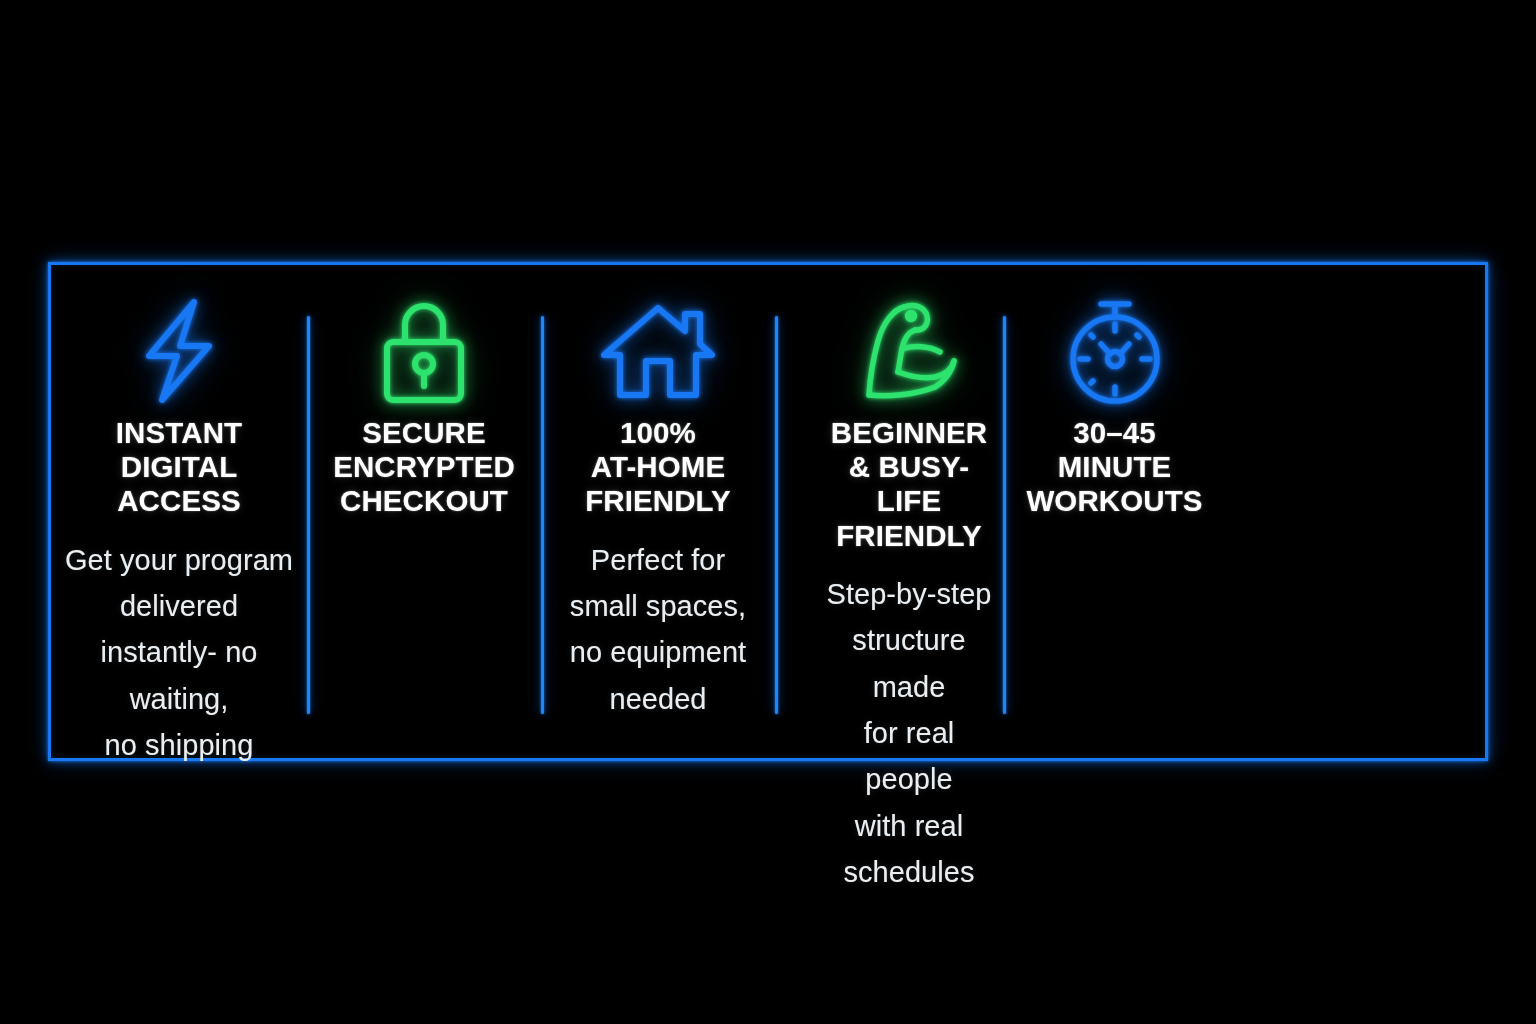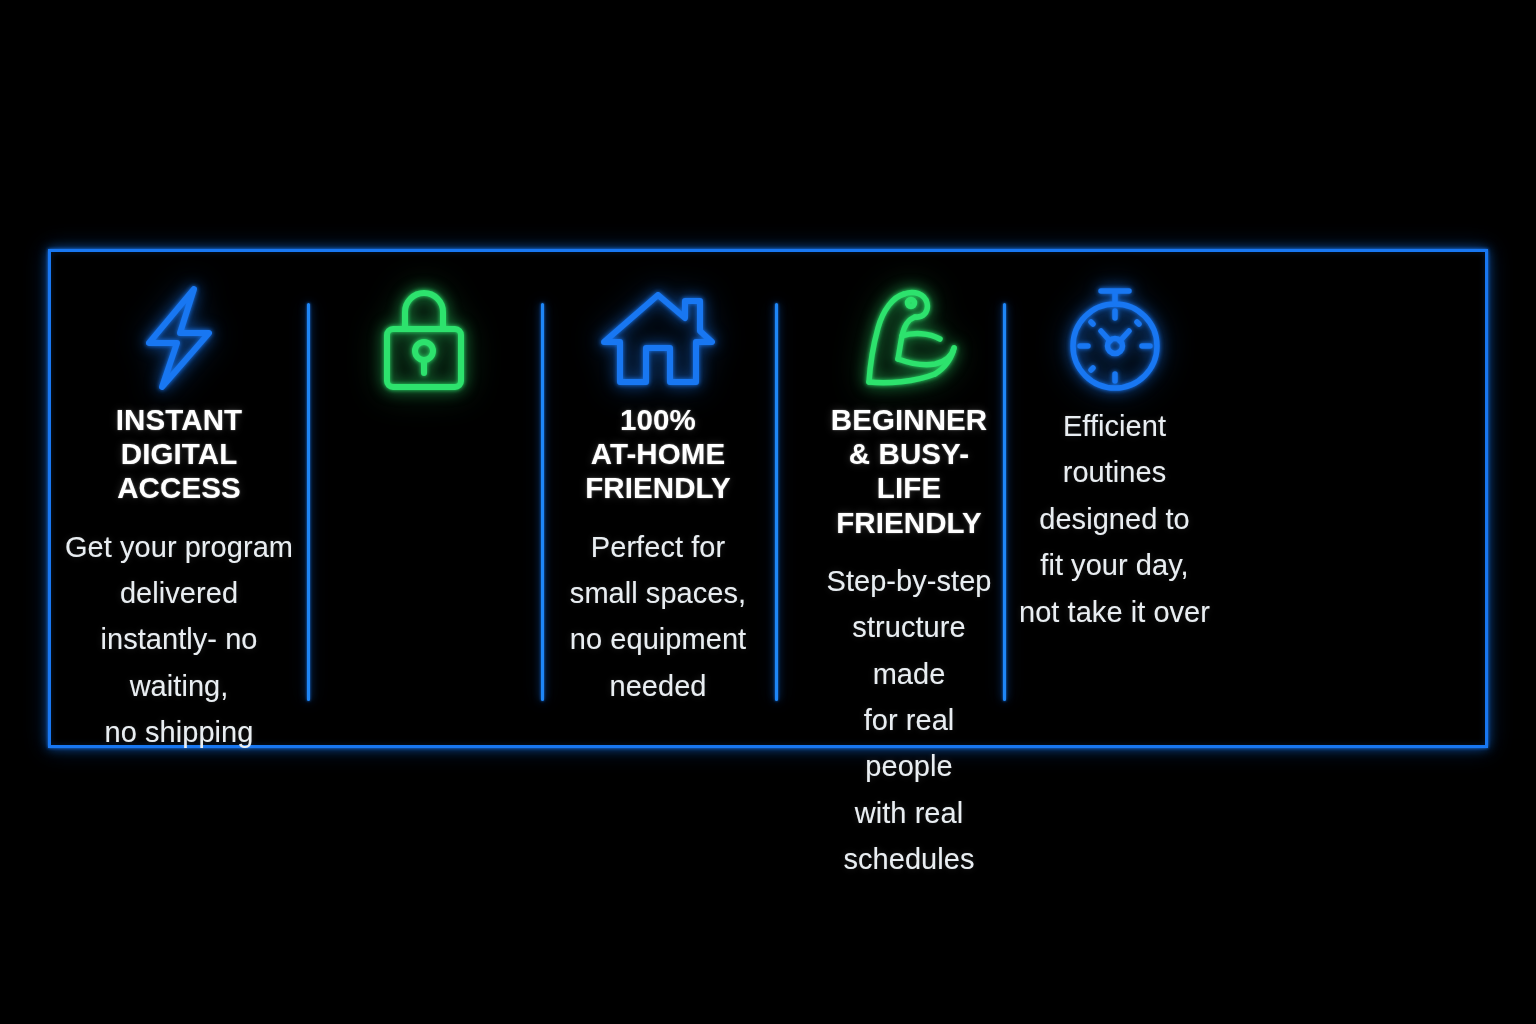--- a/index.html
+++ b/index.html
@@ -19,21 +19,21 @@
     position: relative;
     width: 1536px;
     height: 1024px;
     background: #000000;
   }
 
   
   .panel {
     position: absolute;
     left: 48px;
-    top: 249px;
+    top: 262px;
     width: 1440px;
     height: 499px;
     box-sizing: border-box;
     border: 3px solid #1877f2;
     background: #000000;
     box-shadow:
       0 0 3px rgba(24,119,242,0.95),
       0 0 10px rgba(24,119,242,0.55),
       0 0 22px rgba(24,119,242,0.30),
       inset 0 0 6px rgba(24,119,242,0.22);
@@ -155,20 +155,23 @@
 
       <div class="col col-2">
         <div class="icon-wrap">
           <svg class="glow-green" width="92" height="104" viewBox="0 0 92 104" fill="none" stroke="#2de26d" stroke-width="6" stroke-linejoin="round" stroke-linecap="round">
             <path d="M27 43 V26 a19 19 0 0 1 38 0 V43"></path>
             <rect x="9" y="43" width="74" height="58" rx="6"></rect>
             <circle cx="46" cy="65" r="9"></circle>
             <path d="M46 74 V87"></path>
           </svg>
         </div>
+        <div class="title">SECURE
+ENCRYPTED
+CHECKOUT</div>
       </div>
 
       <div class="col col-3">
         <div class="icon-wrap">
           <svg class="glow-blue" width="116" height="96" viewBox="0 0 116 96" fill="none" stroke="#1877f2" stroke-width="6" stroke-linejoin="round" stroke-linecap="round">
             <path d="M4 52 L58 5 L85 28 V11 H100 V41 L112 52 H96 V92 H70 V58 H46 V92 H20 V52 Z"></path>
           </svg>
         </div>
         <div class="title">100%
 AT-HOME
@@ -212,24 +215,22 @@
             <path d="M57 57 L66 47"></path>
             <path d="M52 27 V34"></path>
             <path d="M52 90 V97"></path>
             <path d="M17 62 H25"></path>
             <path d="M79 62 H87"></path>
             <path d="M28 38 L30 40"></path>
             <path d="M74 38 L76 40"></path>
             <path d="M28 86 L30 84"></path>
           </svg>
         </div>
-        <div class="desc">Efficient
-routines
-designed to
-fit your day,
-not take it over</div>
+        <div class="title">30–45
+MINUTE
+WORKOUTS</div>
       </div>
 
 
     </div>
   </div>
 
 </div>
 
 </body></html>

